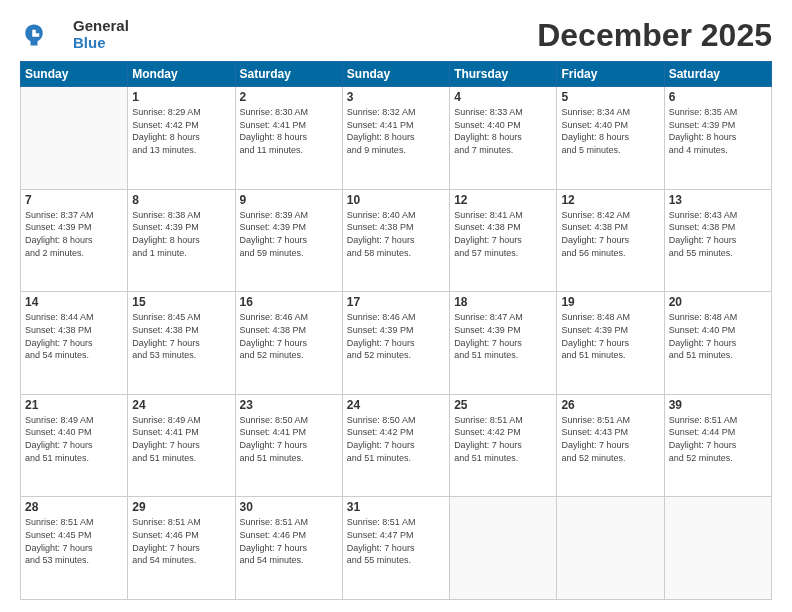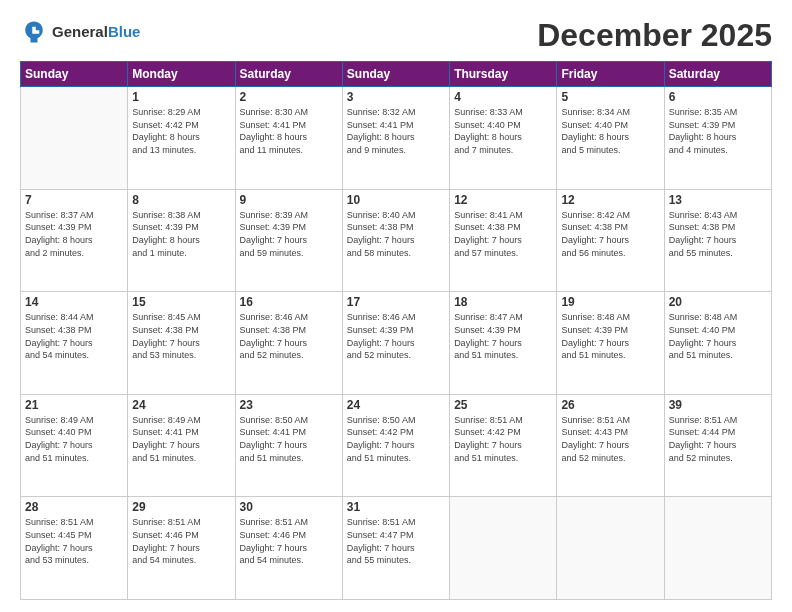--- a/index.html
+++ b/index.html
@@ -23,33 +23,33 @@
       justify-content: space-between;
       margin-bottom: 8px;
     }
     .logo {
       display: flex;
       align-items: center;
       gap: 4px;
     }
     .logo-text {
       display: flex;
-      flex-direction: row;
+      flex-direction: column;
       line-height: 1.1;
+      margin-left: 21px;
     }
     .logo-general {
       font-size: 15px;
       font-weight: bold;
       color: #333;
     }
     .logo-blue {
       font-size: 15px;
       font-weight: bold;
       color: #2a7abf;
-      text-align: right;
     }
     .logo-icon {
       width: 28px;
       height: 28px;
     }
     .title-block {
       text-align: right;
     }
     .month-title {
       font-size: 32px;
@@ -63,21 +63,21 @@
       color: #555;
     }
     .calendar {
       flex: 1;
       border: 1px solid #ccc;
       border-collapse: collapse;
       width: 100%;
       table-layout: fixed;
     }
     .calendar th {
-      background: #701a75;
+      background: #0369a1;
       color: #fff;
       font-size: 12px;
       font-weight: bold;
       padding: 5px 4px;
       border: 1px solid #2068a8;
       text-align: left;
     }
     .calendar td {
       border: 1px solid #ccc;
       vertical-align: top;

